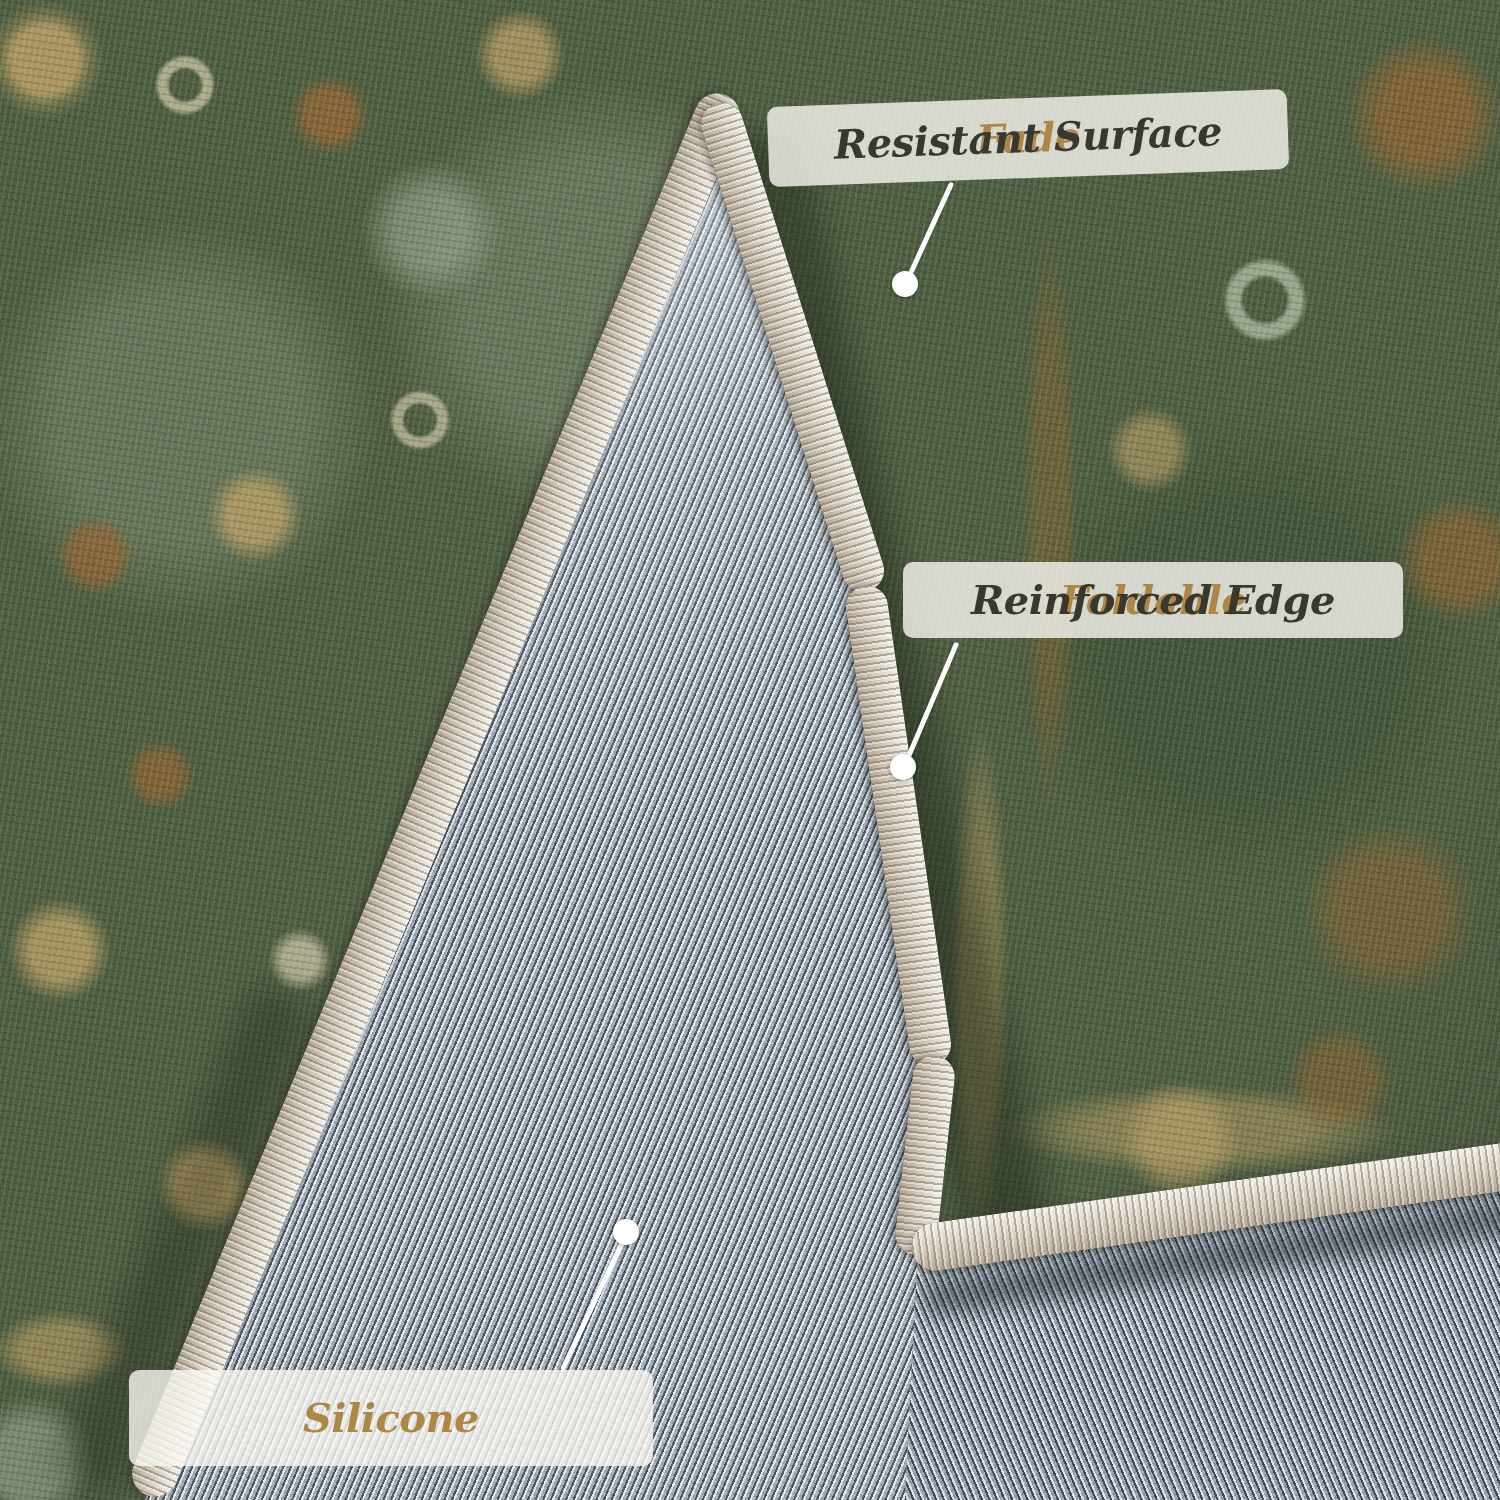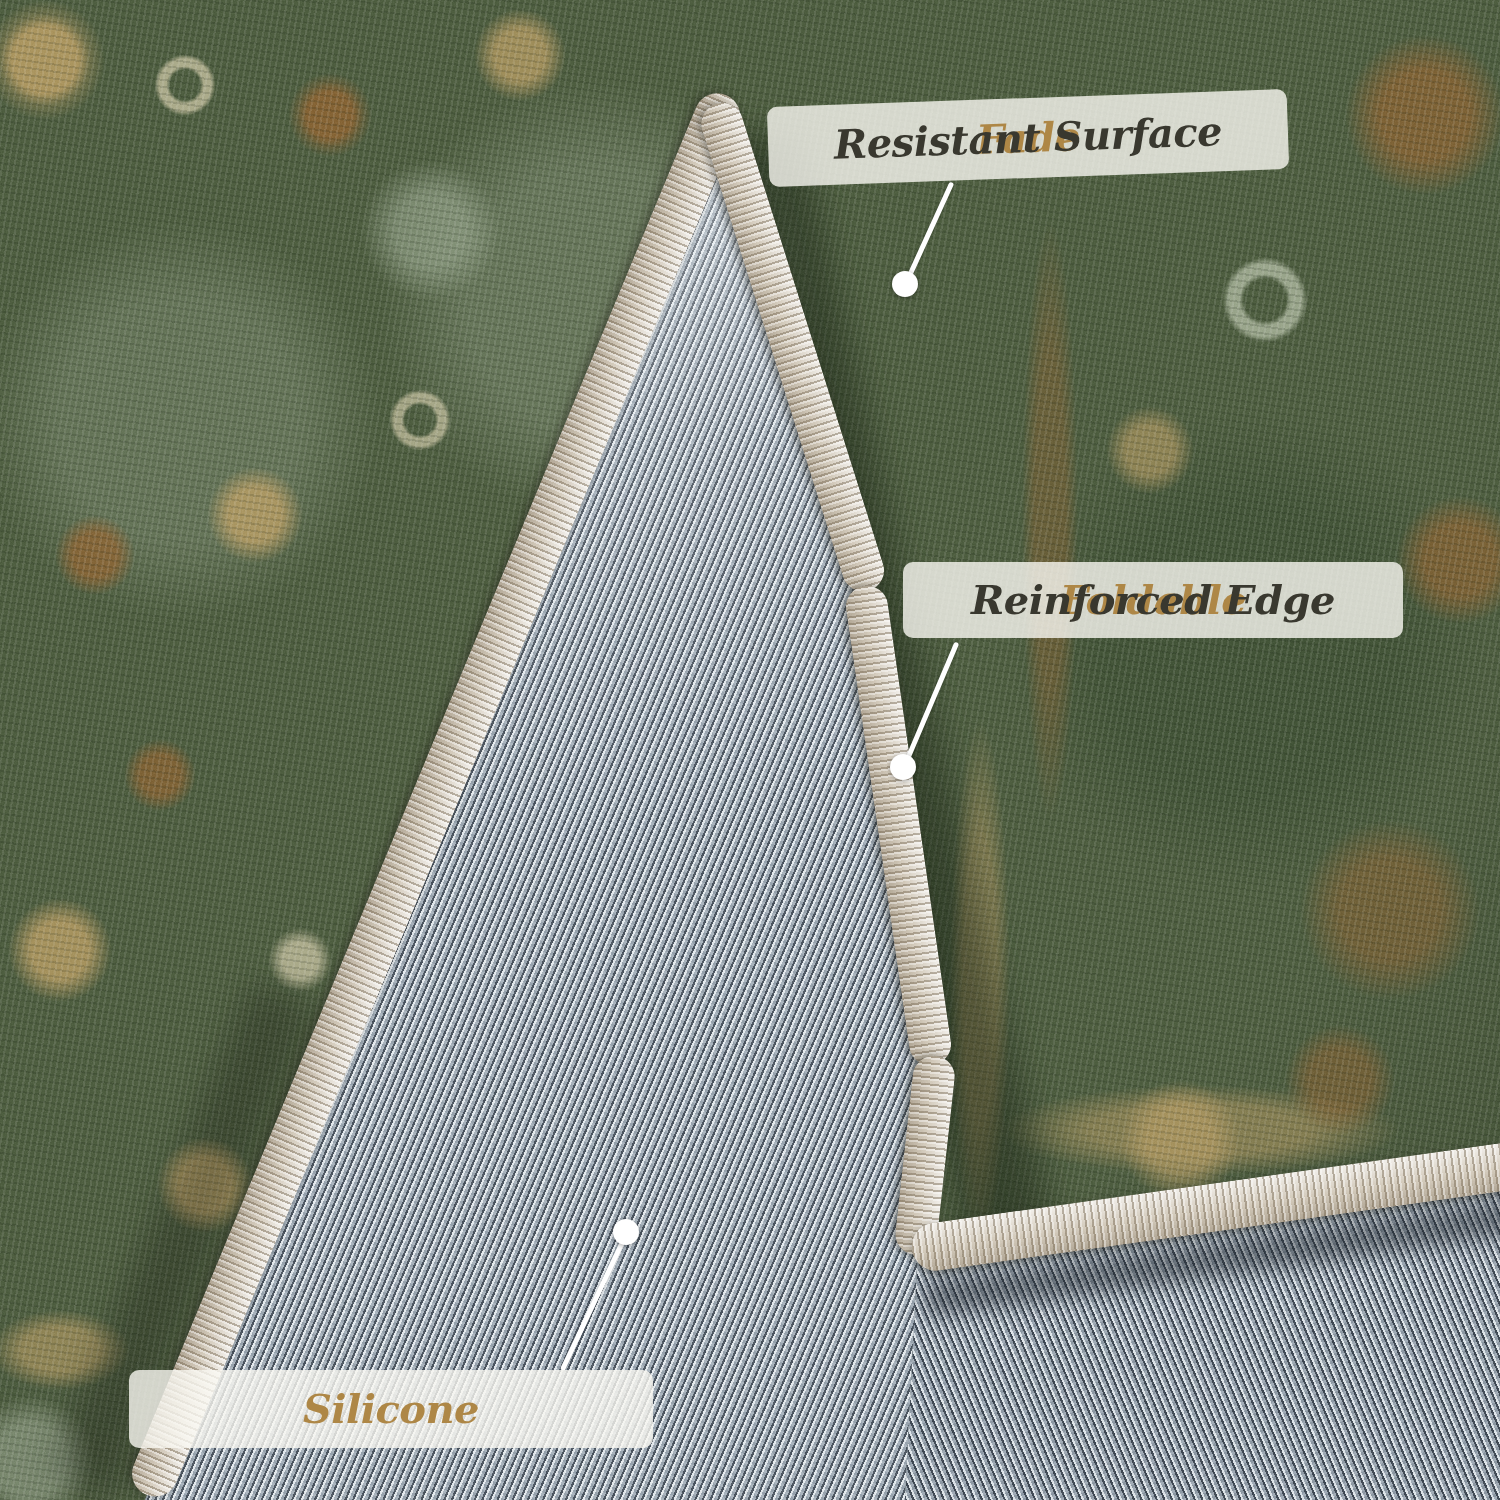--- a/index.html
+++ b/index.html
@@ -97,21 +97,21 @@
   #dot-silicone{left:626px;top:1232px;}
 
   .callout{display:flex;align-items:center;justify-content:center;gap:13px;
            background:var(--label-bg,rgba(249,247,241,0.8));border-radius:10px;
            font-style:italic;font-weight:700;font-size:40px;line-height:1;
            letter-spacing:-0.5px;color:var(--label-text,#39382f);z-index:9;
            white-space:nowrap;}
   .callout .hl{color:var(--gold,#ae8746);}
   #callout-fade    {left:768px;top:98px;  width:520px;height:80px;transform:rotate(-2deg);}
   #callout-foldable{left:903px;top:562px; width:500px;height:76px;}
-  #callout-silicone{left:129px;top:1370px;width:524px;height:78px;}
+  #callout-silicone{left:129px;top:1370px;width:524px;height:96px;}
 </style>
 </head>
 <body>
 
 <div class="scene">
 
   <div class="rug-front"></div>
 
   <div class="soft-strip" id="shadow-b"></div>
   <div class="soft-strip" id="shadow-a"></div>

